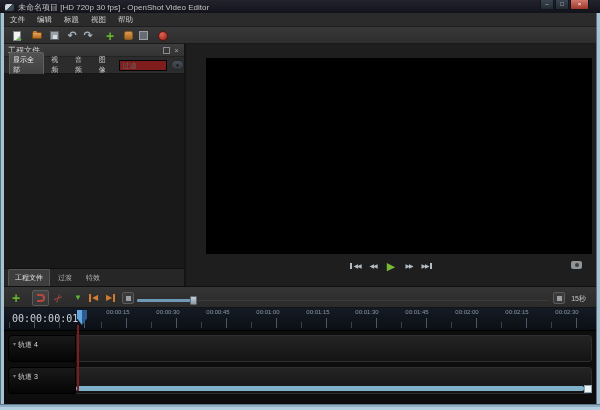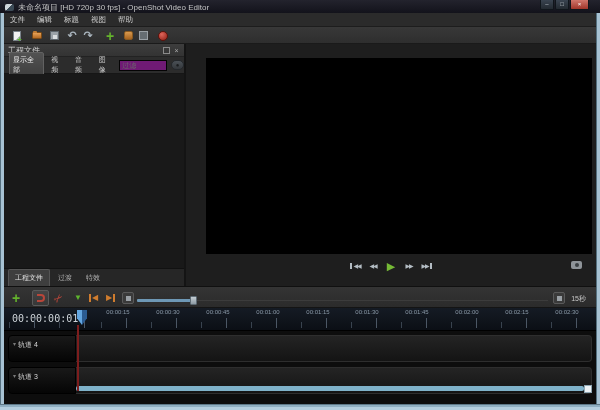--- a/index.html
+++ b/index.html
@@ -57,21 +57,21 @@
   .panel-hdr .ttl{font-size:8px;color:#d2d2d2;}
   .dockbtns{margin-left:auto;display:flex;gap:3px;}
   .dock-float{width:7px;height:7px;border:1px solid #8a8a8a;background:transparent;}
   .dock-close{width:7px;height:7px;font-size:7px;line-height:7px;color:#aaa;text-align:center;}
   
   .p-left{left:4px;top:44px;width:180px;height:224px;}
   .ftabs{position:absolute;left:0;top:13px;right:0;height:17px;background:#2c2c2c;border-bottom:1px solid #161616;
     display:flex;align-items:center;padding-left:5px;gap:4px;}
   .ftab{font-size:7px;color:#c9c9c9;padding:2px 3px;border-radius:2px;}
   .ftab.active{background:linear-gradient(#525252,#3e3e3e);border:1px solid #616161;color:#eee;}
-  .filter-input{width:48px;height:11px;background:#701a75;border:1px solid #040404;color:#b9b9b9;
+  .filter-input{width:48px;height:11px;background:#7f1d1d;border:1px solid #040404;color:#b9b9b9;
     font-size:7px;padding:0 2px;font-family:inherit;}
   .filter-input::placeholder{color:#6b6b6b;}
   .clear-chip{width:13px;height:10px;border-radius:5px;background:linear-gradient(#4a5056,#34383c);
     border:1px solid #24282c;display:flex;align-items:center;justify-content:center;}
   .clear-chip span{font-size:6px;line-height:1;color:#191c1e;}
   .file-list{position:absolute;left:0;top:30px;right:0;bottom:0;background:#191919;}
   
   .btabs{position:absolute;left:4px;top:268px;width:180px;height:18px;background:#262626;
     display:flex;align-items:flex-end;padding-left:4px;gap:2px;border-top:1px solid #111;}
   .btab{font-size:7px;color:#b5b5b5;padding:3px 6px;}

